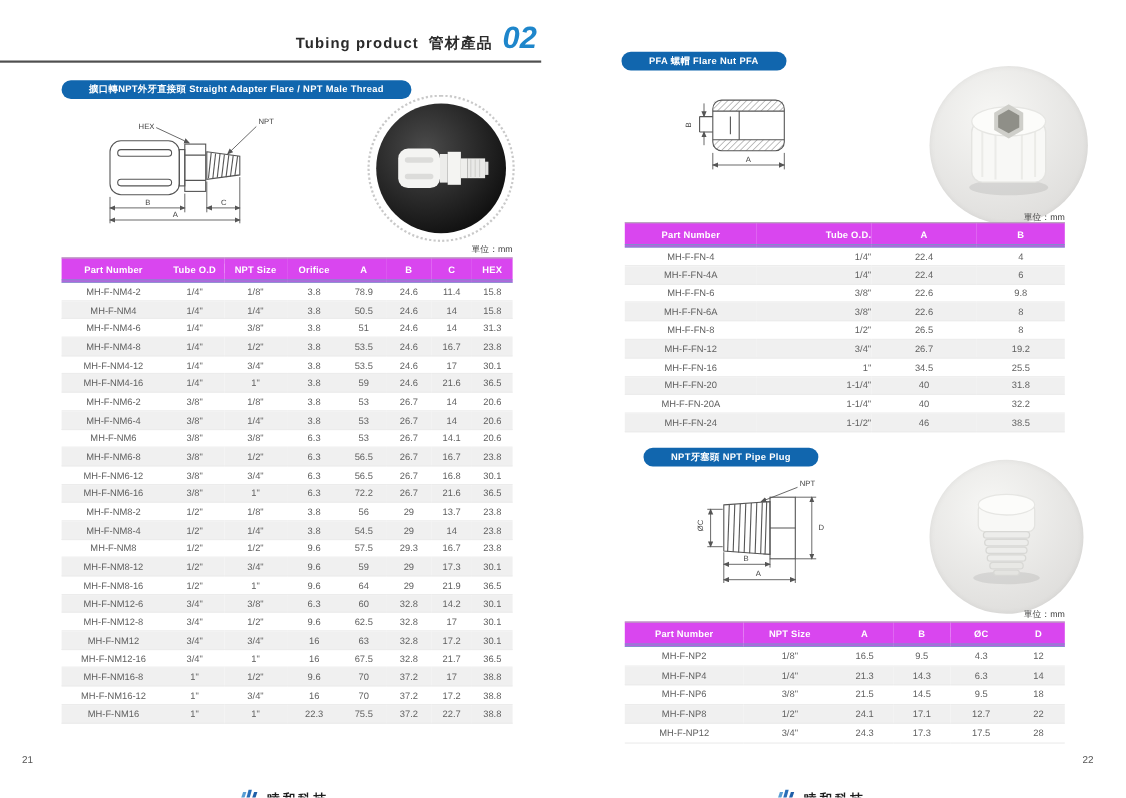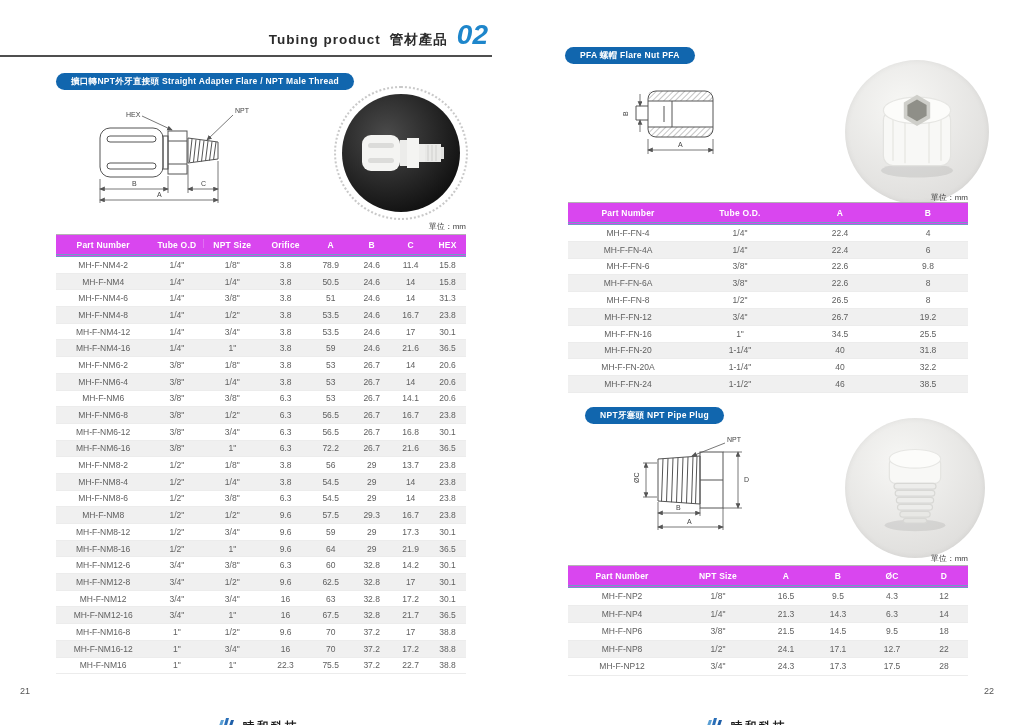--- a/index.html
+++ b/index.html
@@ -8,21 +8,21 @@
   .abs{position:absolute;}
 
   
   .hdr{left:150px;top:22px;width:338px;display:flex;justify-content:flex-end;align-items:baseline;gap:9px;}
   .hdr .t{font-size:13.5px;font-weight:bold;color:#2b2b2b;letter-spacing:1px;}
   .hdr .num{font-size:28px;font-weight:bold;font-style:italic;color:#1e86cb;line-height:26px;}
   .hdr-line{left:0;top:55px;width:492px;height:2px;background:#4f4f4f;}
 
   
   .pill{position:absolute;background:#1166ae;color:#fff;font-size:8.5px;font-weight:bold;
-        height:17px;line-height:17px;padding:0 15px;border-radius:9px;letter-spacing:.3px;white-space:nowrap;}
+        height:17px;line-height:17px;padding:0 25px;border-radius:9px;letter-spacing:.3px;white-space:nowrap;}
 
   
   .unit{position:absolute;width:100px;text-align:right;font-size:8px;color:#3d3d3d;}
 
   
   table{border-collapse:separate;border-spacing:0;table-layout:fixed;position:absolute;}
   th{background:#d946ef;color:#fff;font-size:8.5px;font-weight:bold;height:19px;padding:0;
      border-top:1px solid #b3b3b3;border-bottom:3px double #6f9cc4;position:relative;letter-spacing:.2px;}
   th:not(:last-child)::after{content:"|";position:absolute;right:-2px;top:3px;color:rgba(255,255,255,.85);
      font-weight:normal;font-size:9px;}
@@ -34,21 +34,21 @@
   .t-adapter th:nth-child(2),.t-adapter td:nth-child(2){width:13%;}
   .t-adapter th:nth-child(3),.t-adapter td:nth-child(3){width:14%;}
   .t-adapter th:nth-child(4),.t-adapter td:nth-child(4){width:12%;}
   .t-adapter th:nth-child(5),.t-adapter td:nth-child(5){width:10%;}
   .t-adapter th:nth-child(6),.t-adapter td:nth-child(6){width:10%;}
   .t-adapter th:nth-child(7),.t-adapter td:nth-child(7){width:9%;}
   .t-adapter th:nth-child(8),.t-adapter td:nth-child(8){width:9%;}
   .t-fn{left:568px;top:202px;width:400px;}
   .t-fn td{height:15.8px;}
   .t-fn th:nth-child(1),.t-fn td:nth-child(1){width:30%;}
-  .t-fn th:nth-child(2),.t-fn td:nth-child(2){width:26%;}
+  .t-fn th:nth-child(2),.t-fn td:nth-child(2){width:26%;text-align:right;}
   .t-fn th:nth-child(3),.t-fn td:nth-child(3){width:24%;}
   .t-fn th:nth-child(4),.t-fn td:nth-child(4){width:20%;}
   .t-np{left:568px;top:565px;width:400px;}
   .t-np td{height:16.5px;}
   .t-np th:nth-child(1),.t-np td:nth-child(1){width:27%;}
   .t-np th:nth-child(2),.t-np td:nth-child(2){width:21%;}
   .t-np th:nth-child(3),.t-np td:nth-child(3){width:13%;}
   .t-np th:nth-child(4),.t-np td:nth-child(4){width:13%;}
   .t-np th:nth-child(5),.t-np td:nth-child(5){width:14%;}
   .t-np th:nth-child(6),.t-np td:nth-child(6){width:12%;}
@@ -293,30 +293,20 @@
         <td>MH-F-NM8-4</td>
         <td>1/2"</td>
         <td>1/4"</td>
         <td>3.8</td>
         <td>54.5</td>
         <td>29</td>
         <td>14</td>
         <td>23.8</td>
       </tr>
       <tr>
-        <td>MH-F-NM8-6</td>
-        <td>1/2"</td>
-        <td>3/8"</td>
-        <td>6.3</td>
-        <td>54.5</td>
-        <td>29</td>
-        <td>14</td>
-        <td>23.8</td>
-      </tr>
-      <tr>
         <td>MH-F-NM8</td>
         <td>1/2"</td>
         <td>1/2"</td>
         <td>9.6</td>
         <td>57.5</td>
         <td>29.3</td>
         <td>16.7</td>
         <td>23.8</td>
       </tr>
       <tr>

